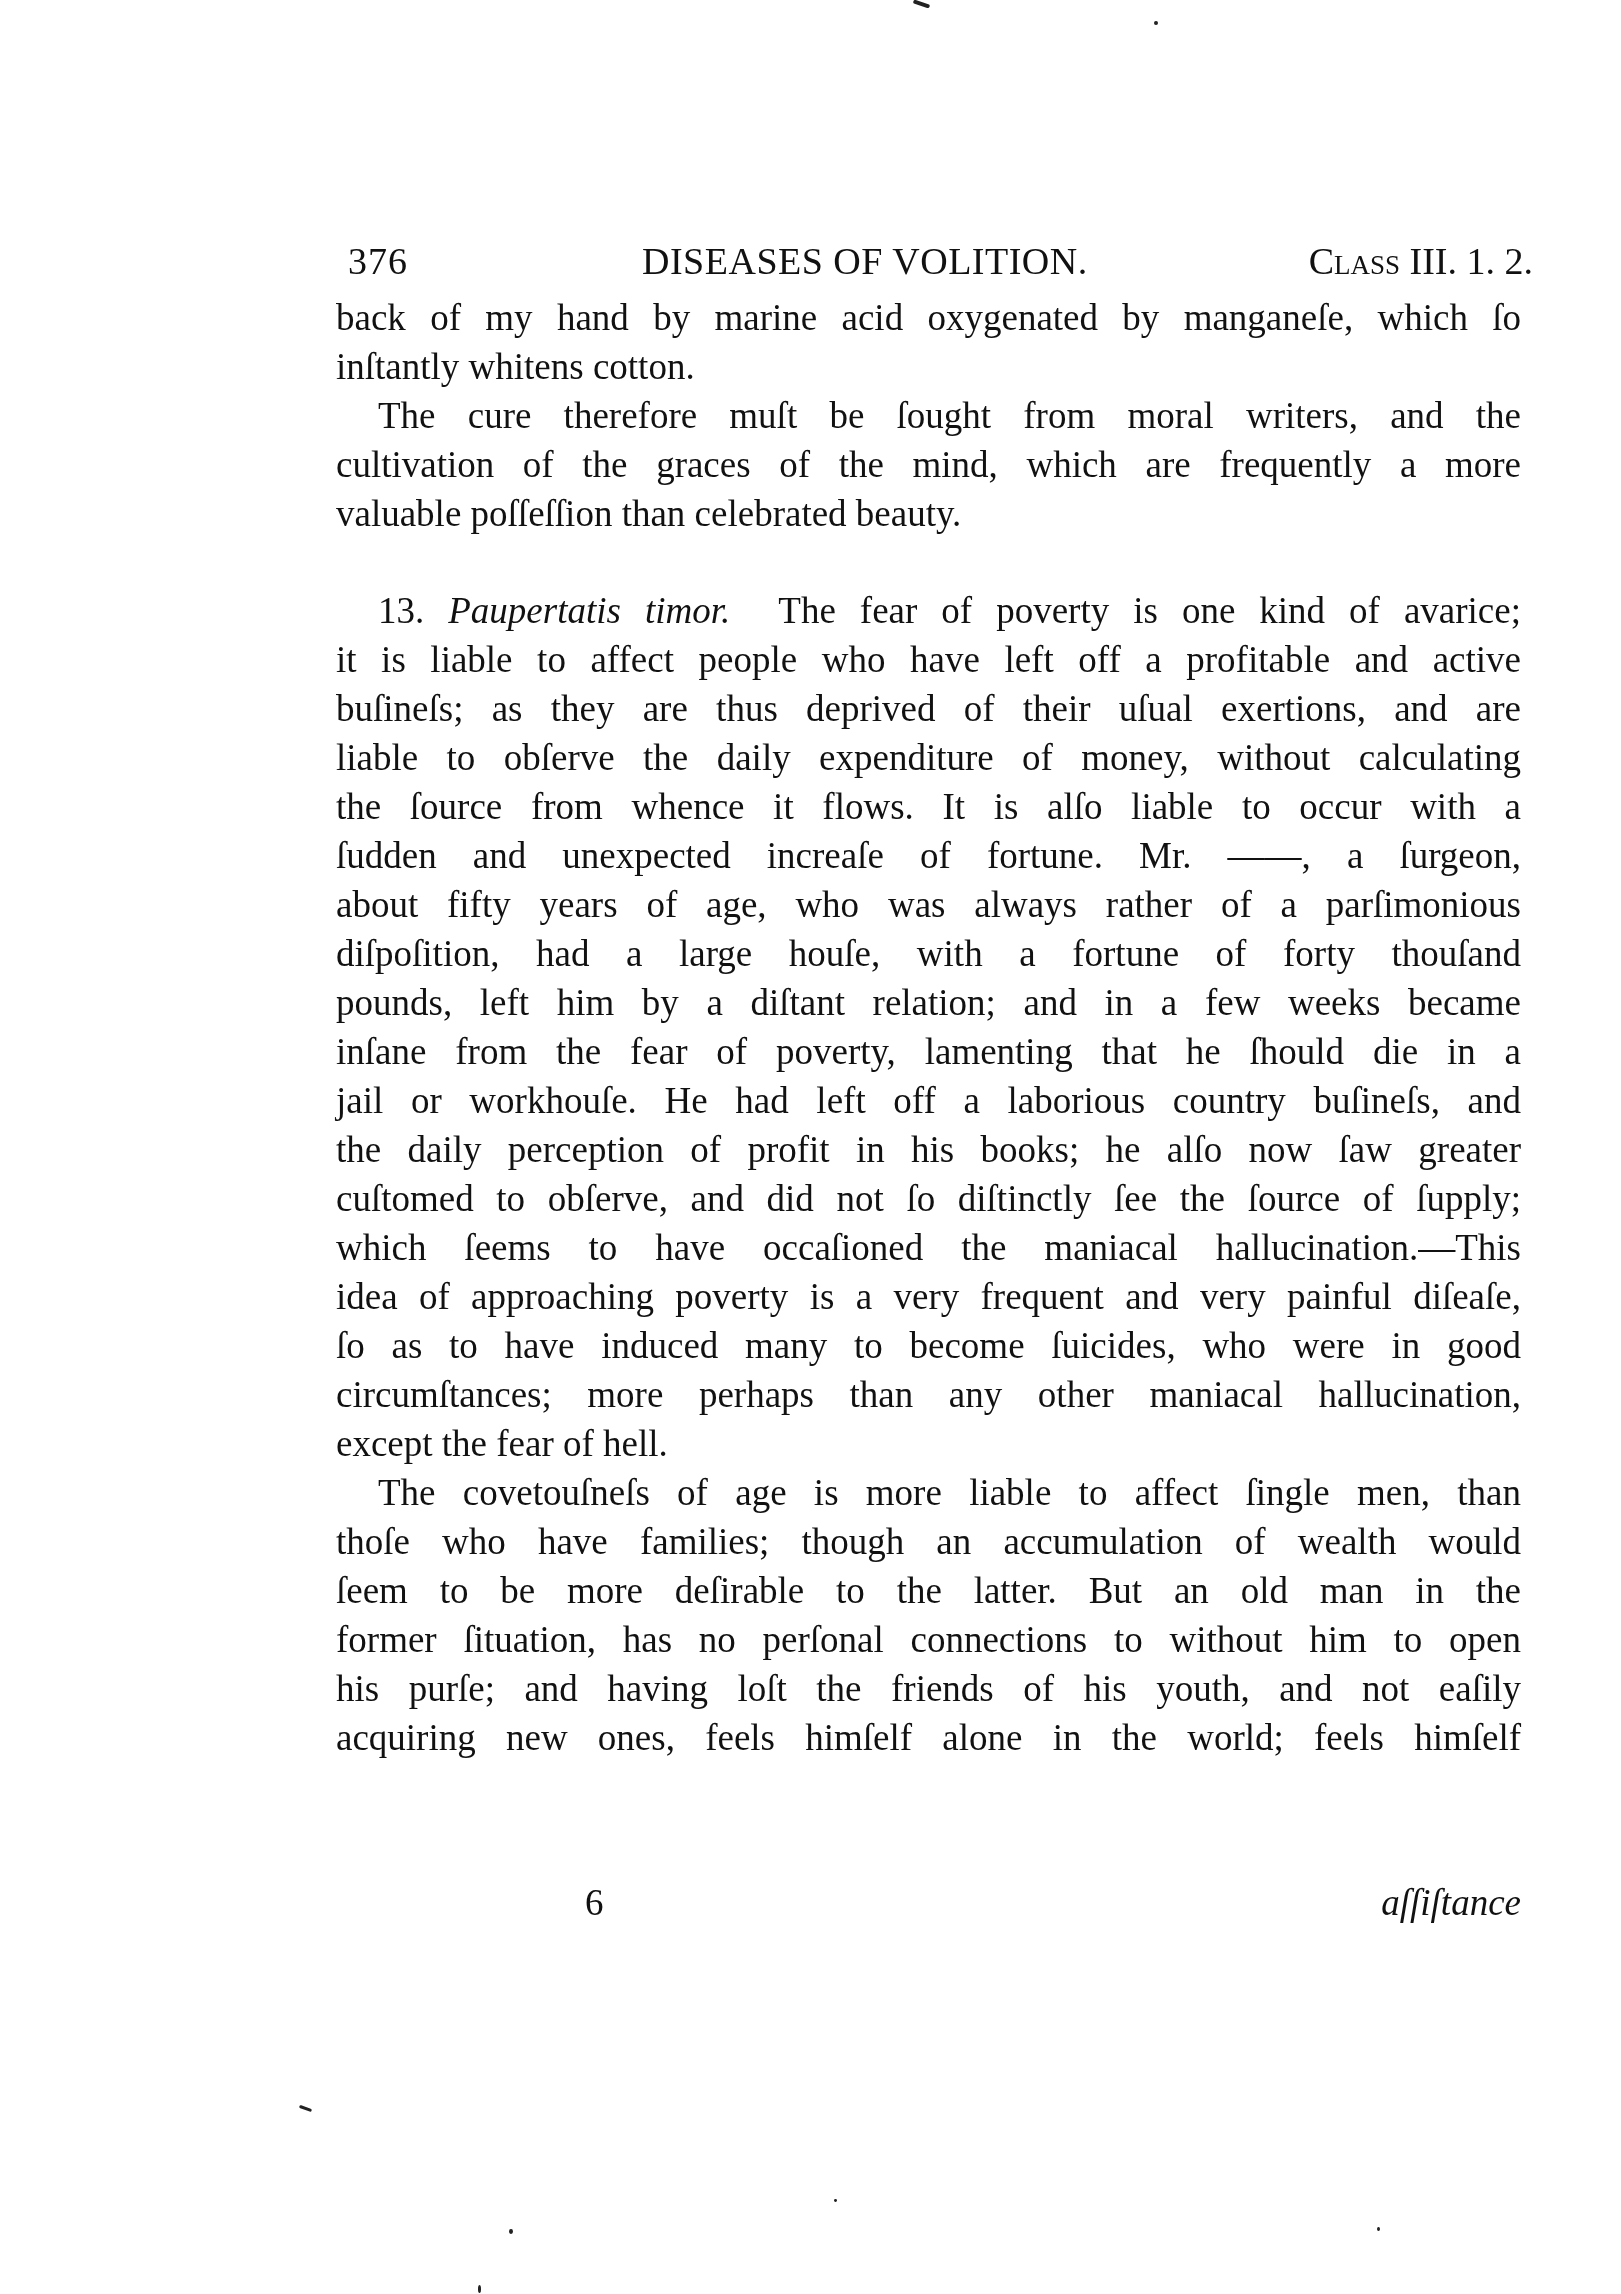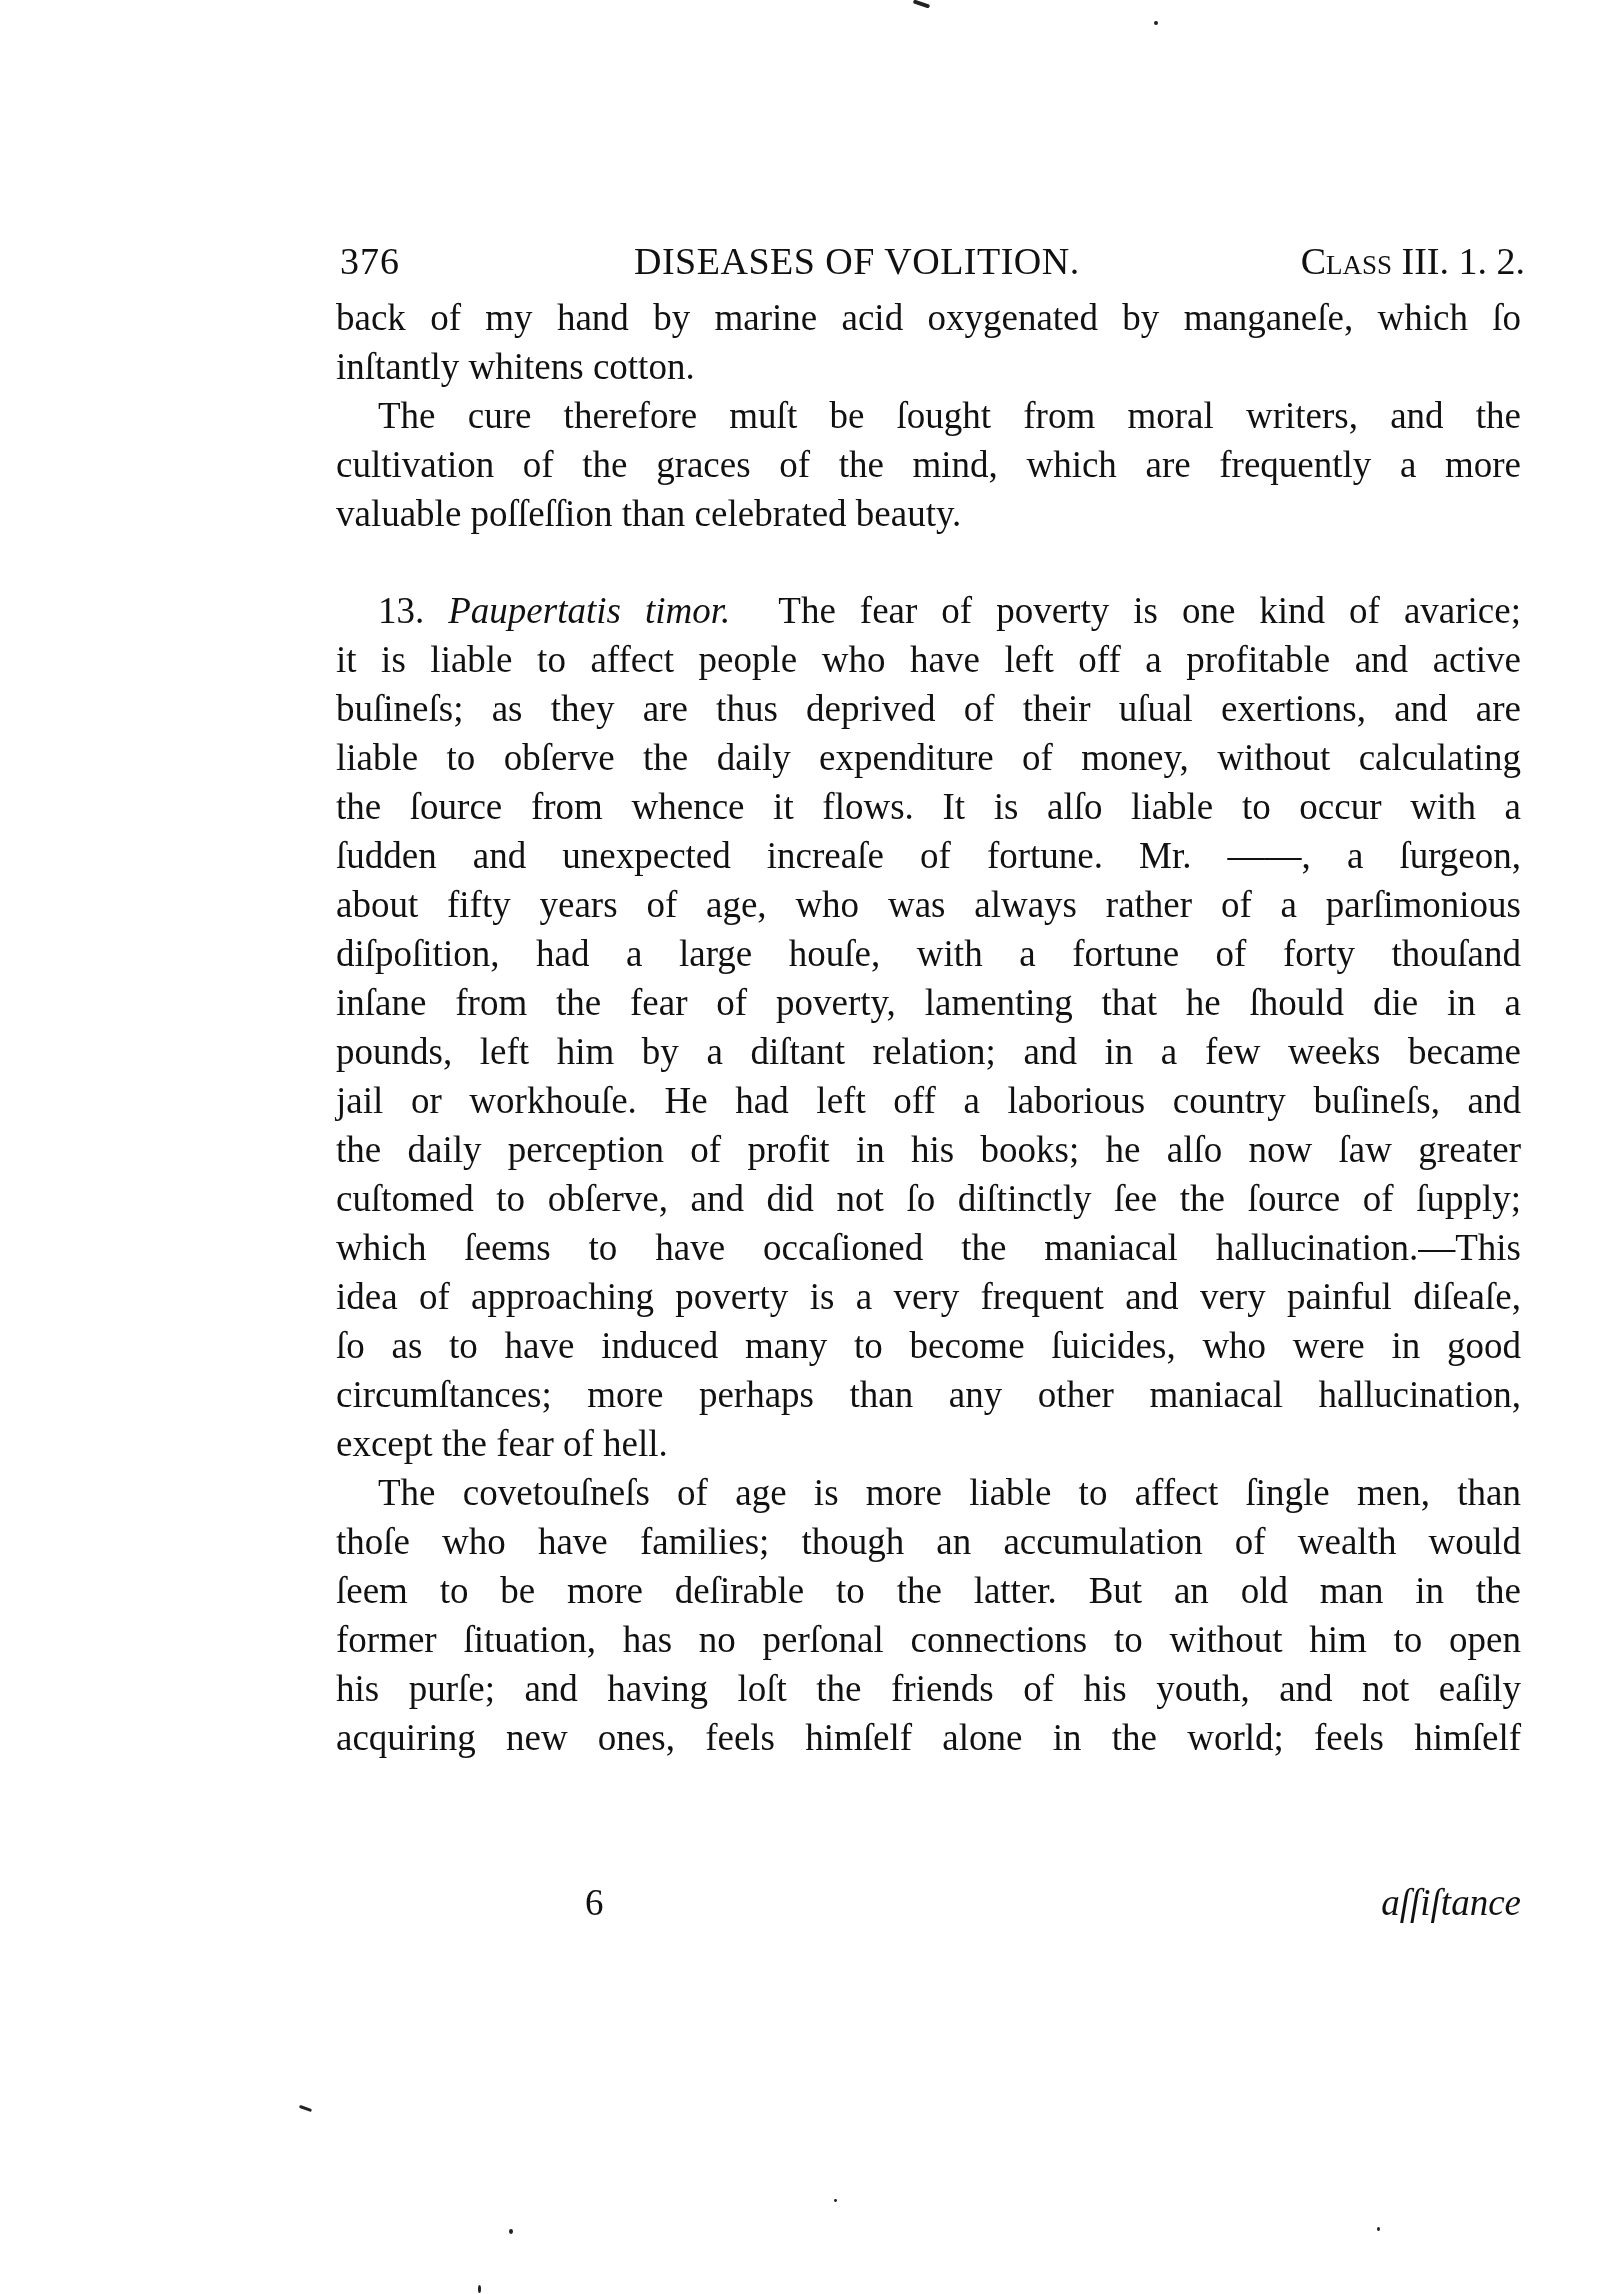--- a/index.html
+++ b/index.html
@@ -17,21 +17,21 @@
     }
     .page {
       position: absolute;
       left: 336px;
       top: 0;
       width: 1185px;
     }
     .running-head {
       position: absolute;
       top: 237px;
-      left: 4px;
+      left: 12px;
       width: 1185px;
       height: 48px;
       font-size: 38px;
       line-height: 48px;
     }
     .running-head .folio {
       position: absolute;
       left: 0;
       top: 0;
       letter-spacing: 1px;
@@ -139,22 +139,22 @@
 
     <p>
       <span class="line indent"><span class="section-num">13.</span> <span class="section-title">Paupertatis timor.</span>&nbsp;&nbsp;<span>The fear of poverty is one kind of avarice;</span></span>
       <span class="line">it is liable to affect people who have left off a profitable and active</span>
       <span class="line">buſineſs; as they are thus deprived of their uſual exertions, and are</span>
       <span class="line">liable to obſerve the daily expenditure of money, without calculating</span>
       <span class="line">the ſource from whence it flows. It is alſo liable to occur with a</span>
       <span class="line">ſudden and unexpected increaſe of fortune. Mr. ——, a ſurgeon,</span>
       <span class="line">about fifty years of age, who was always rather of a parſimonious</span>
       <span class="line">diſpoſition, had a large houſe, with a fortune of forty thouſand</span>
+      <span class="line">pounds, left him by a diſtant relation; and in a few weeks became</span>
       <span class="line">inſane from the fear of poverty, lamenting that he ſhould die in a</span>
-      <span class="line">pounds, left him by a diſtant relation; and in a few weeks became</span>
       <span class="line">jail or workhouſe. He had left off a laborious country buſineſs, and</span>
       <span class="line">the daily perception of profit in his books; he alſo now ſaw greater</span>
       <span class="line">cuſtomed to obſerve, and did not ſo diſtinctly ſee the ſource of ſupply;</span>
       <span class="line">which ſeems to have occaſioned the maniacal hallucination.—This</span>
       <span class="line">idea of approaching poverty is a very frequent and very painful diſeaſe,</span>
       <span class="line">ſo as to have induced many to become ſuicides, who were in good</span>
       <span class="line">circumſtances; more perhaps than any other maniacal hallucination,</span>
       <span class="line last">except the fear of hell.</span>
     </p>
 

